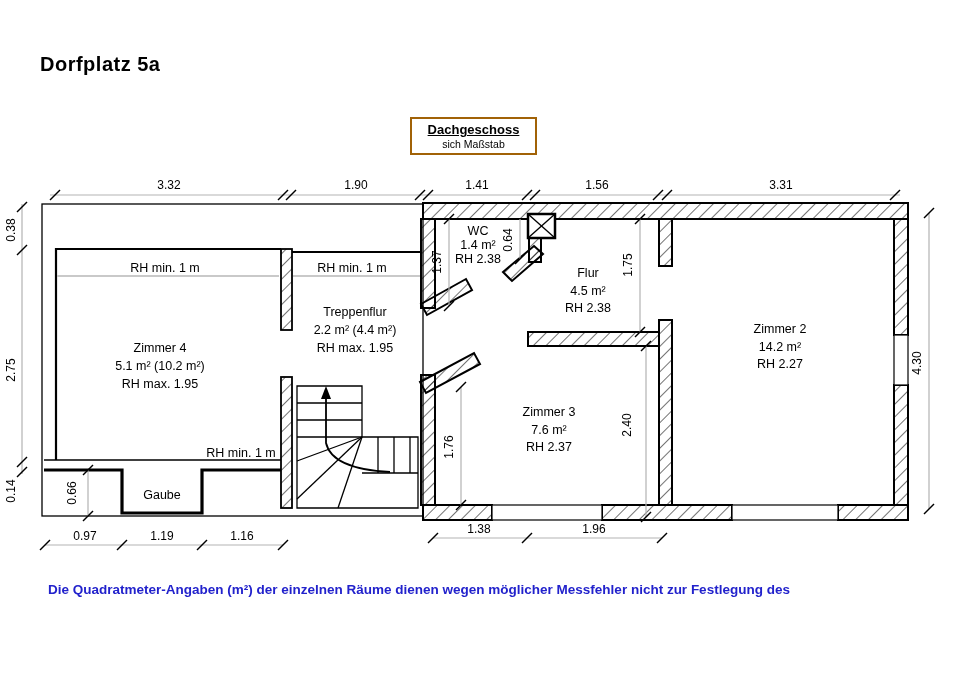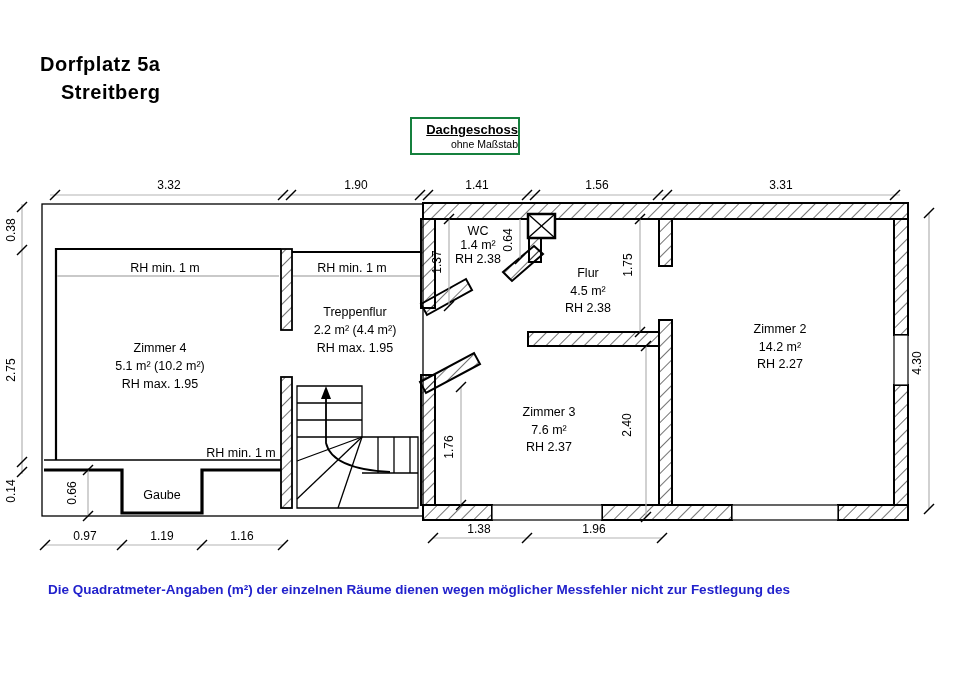--- a/index.html
+++ b/index.html
@@ -1,21 +1,21 @@
 <!DOCTYPE html>
 <html><head>
 <meta charset="utf-8">
 <style>
   html,body{margin:0;padding:0;background:#fff;}
   .page{position:relative;width:960px;height:678px;background:#fff;overflow:hidden;
         font-family:"Liberation Sans",sans-serif;}
   .title-block{position:absolute;left:40px;top:50px;font-weight:bold;font-size:20px;
                line-height:28px;color:#000;letter-spacing:0.5px;text-align:right;}
-  .drawing-label-box{position:absolute;left:410px;top:117px;width:110px;height:38px;
-               border:2px solid #15803d;text-align:right;box-sizing:border-box;padding-top:3px;}
+  .drawing-label-box{position:absolute;left:410px;top:117px;width:127px;height:38px;
+               border:2px solid #a16207;text-align:center;box-sizing:border-box;padding-top:3px;}
   .drawing-label-box .dtitle{font-weight:bold;font-size:13px;text-decoration:underline;}
   .drawing-label-box .dsub{font-size:10.5px;margin-top:1px;}
   .footnote{position:absolute;left:48px;top:581px;width:880px;font-weight:bold;
             font-size:13.5px;line-height:18px;}
   svg.plan{position:absolute;left:0;top:0;}
   svg text{font-family:"Liberation Sans",sans-serif;fill:#000;}
   .dimtxt{font-size:12px;}
   .roomtxt{font-size:12.5px;}
   .thin{stroke:#000;stroke-width:1.3;fill:none;}
   .med{stroke:#000;stroke-width:2.2;fill:none;}
@@ -23,26 +23,25 @@
   .dim{stroke:#b3b3b3;stroke-width:1.2;fill:none;}
   .rhline{stroke:#c9c9c9;stroke-width:2;fill:none;}
 </style>
 </head>
 <body>
 
 <div class="page">
 
   <div class="title-block">
     <div>Dorfplatz 5a</div>
-    <div>Streitberg</div>
   </div>
 
   <div class="drawing-label-box">
     <div class="dtitle">Dachgeschoss</div>
-    <div class="dsub">ohne Maßstab</div>
+    <div class="dsub">sich Maßstab</div>
   </div>
 
   <svg class="plan" width="960" height="678" viewBox="0 0 960 678">
     <defs>
       <pattern id="hatch" width="9" height="9" patternUnits="userSpaceOnUse" patternTransform="rotate(45)">
         <line x1="0" y1="0" x2="0" y2="9" stroke="#000" stroke-width="1.1"></line>
       </pattern>
       <g id="tick">
           <line x1="-5" y1="5" x2="5" y2="-5" stroke="#000" stroke-width="1.4"></line>
         </g>

